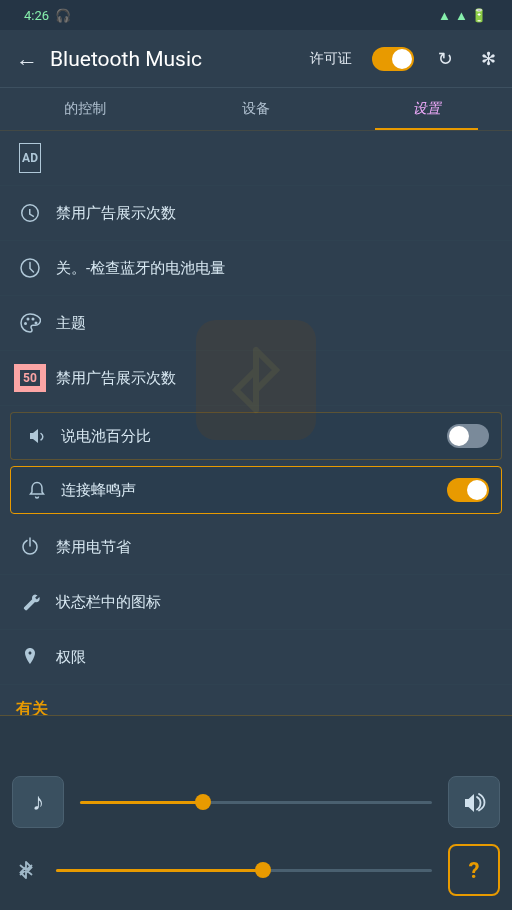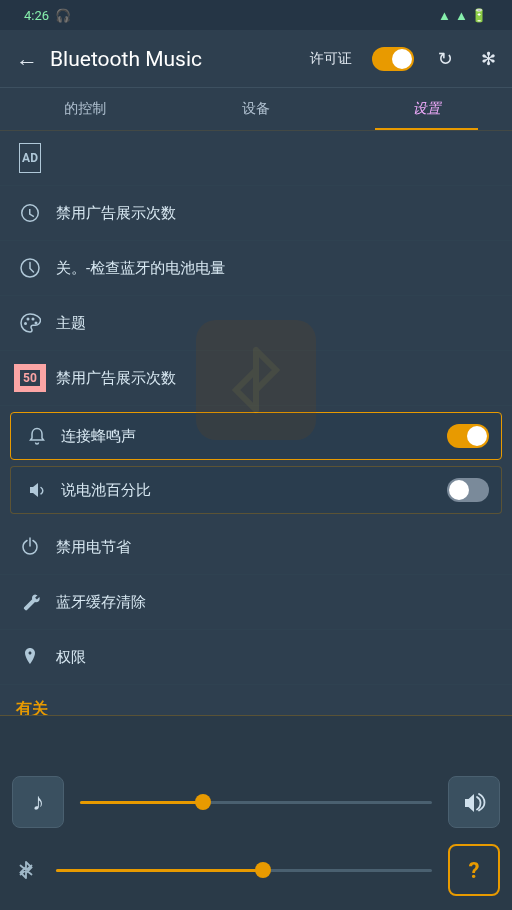--- a/index.html
+++ b/index.html
@@ -367,60 +367,60 @@
     <span class="item-text">主题</span>
   </div>
 
   <div class="settings-item">
     <div class="item-icon">
       <span style="font-size:12px;font-weight:bold;border:6px solid #fca5a5;padding:1px 3px;color:#fca5a5;">50</span>
     </div>
     <span class="item-text">禁用广告展示次数</span>
   </div>
 
+  <div class="toggle-row">
+    <div class="item-icon">
+      <svg width="20" height="20" viewBox="0 0 20 20" fill="none">
+        <path d="M3 7h3l5-4v14l-5-4H3V7z" fill="#b0c8d8"></path>
+        <path d="M14 7.5c1.1 0.8 1.8 2 1.8 3.2s-0.7 2.4-1.8 3.2" stroke="#b0c8d8" stroke-width="1.5" stroke-linecap="round" fill="none"></path>
+      </svg>
+    </div>
+    <span class="item-text">说电池百分比</span>
+    <div class="toggle-switch off item-toggle"></div>
+  </div>
+
   <div class="toggle-row highlighted">
     <div class="item-icon">
       <svg width="20" height="20" viewBox="0 0 20 20" fill="none">
         <path d="M10 2.5C7 2.5 5 5 5 8v4l-1.5 2h13L15 12V8c0-3-2-5.5-5-5.5z" fill="none" stroke="#b0c8d8" stroke-width="1.5"></path>
         <path d="M8.5 16.5c0 0.8 0.7 1.5 1.5 1.5s1.5-0.7 1.5-1.5" stroke="#b0c8d8" stroke-width="1.5" fill="none"></path>
       </svg>
     </div>
     <span class="item-text">连接蜂鸣声</span>
     <div class="toggle-switch on item-toggle"></div>
   </div>
 
-  <div class="toggle-row">
-    <div class="item-icon">
-      <svg width="20" height="20" viewBox="0 0 20 20" fill="none">
-        <path d="M3 7h3l5-4v14l-5-4H3V7z" fill="#b0c8d8"></path>
-        <path d="M14 7.5c1.1 0.8 1.8 2 1.8 3.2s-0.7 2.4-1.8 3.2" stroke="#b0c8d8" stroke-width="1.5" stroke-linecap="round" fill="none"></path>
-      </svg>
-    </div>
-    <span class="item-text">说电池百分比</span>
-    <div class="toggle-switch off item-toggle"></div>
-  </div>
-
   <div class="settings-item">
     <div class="item-icon">
       <svg width="22" height="22" viewBox="0 0 22 22" fill="none">
         <path d="M8 4.5C5.5 6 4 8.3 4 11a7 7 0 0 0 14 0c0-2.7-1.5-5-4-6.5" stroke="#b0c8d8" stroke-width="1.5" stroke-linecap="round" fill="none"></path>
         <line x1="11" y1="2" x2="11" y2="10" stroke="#b0c8d8" stroke-width="1.5" stroke-linecap="round"></line>
       </svg>
     </div>
     <span class="item-text">禁用电节省</span>
   </div>
 
 
   <div class="settings-item">
     <div class="item-icon">
       <svg width="22" height="22" viewBox="0 0 22 22" fill="none">
         <path d="M16.5 3.5c-2 0-3.5 1.5-3.5 3.5 0 0.4 0.1 0.9 0.2 1.2l-8 8c-0.5 0.5-0.5 1.3 0 1.8l1 1c0.5 0.5 1.3 0.5 1.8 0l8-8c0.3 0.1 0.8 0.2 1.2 0.2 2 0 3.5-1.5 3.5-3.5 0-0.6-0.1-1.1-0.4-1.6l-2.4 2.4-1.8-1.8 2.4-2.4c-0.5-0.3-1-0.4-1.6-0.4l0.1 0.1z" fill="#b0c8d8"></path>
       </svg>
     </div>
-    <span class="item-text">蓝牙缓存清除</span>
+    <span class="item-text">状态栏中的图标</span>
   </div>
 
   <div class="settings-item">
     <div class="item-icon">
       <svg width="22" height="22" viewBox="0 0 22 22" fill="none">
         <path d="M11 2C8.2 2 6 4.2 6 7c0 4.5 5 11 5 11s5-6.5 5-11c0-2.8-2.2-5-5-5zm0 6.5c-0.8 0-1.5-0.7-1.5-1.5s0.7-1.5 1.5-1.5 1.5 0.7 1.5 1.5-0.7 1.5-1.5 1.5z" fill="#b0c8d8"></path>
       </svg>
     </div>
     <span class="item-text">权限</span>
   </div>

